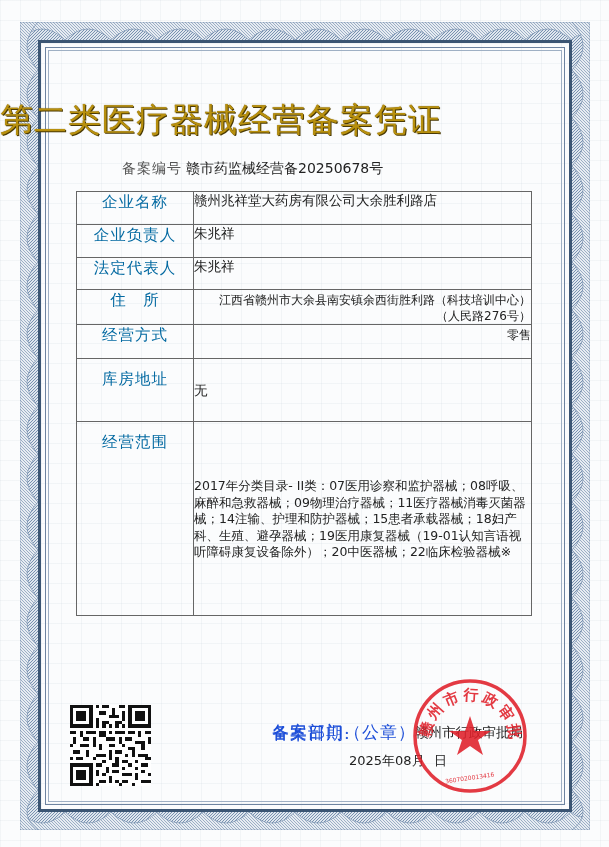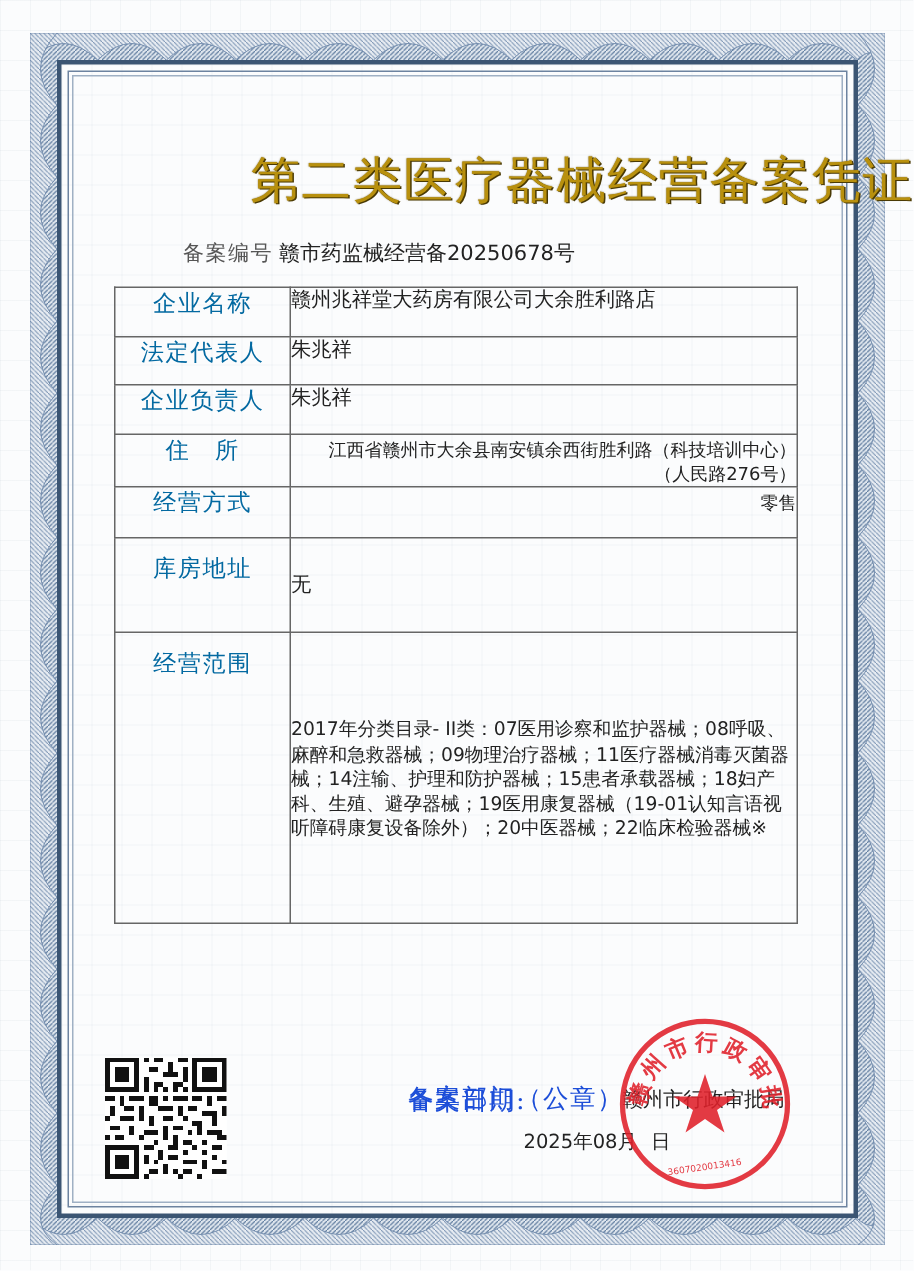--- a/index.html
+++ b/index.html
@@ -32,21 +32,21 @@
   }
   .inner-frame::before {
     content: ""; position: absolute; left: 4px; top: 4px; right: 4px; bottom: 4px;
     border: 1px solid #6d83a0;
   }
   .inner-frame::after {
     content: ""; position: absolute; left: 7px; top: 7px; right: 7px; bottom: 7px;
     border: 1px solid #9fb0c4;
   }
   .title {
-    position: absolute; left: 0; width: 609px; top: 98px; text-align: right;
+    position: absolute; left: 0; width: 609px; top: 98px; text-align: left;
     font-size: 33px; letter-spacing: 1px;
     color: #b8900e;
     text-shadow: 1px 1px 0 #4a3a05, 0 0 1px #6b5208;
     font-family: Liberation Sans, sans-serif;
   }
   .record-no {
     position: absolute; left: 122px; top: 160px; font-size: 14px; color: #444;
     font-family: "DejaVu Sans", "Liberation Sans", sans-serif;
   }
   .record-no .lbl { color: #555; margin-right: 4px; letter-spacing: 1px; }
@@ -123,26 +123,26 @@
 <div class="record-no">
   <span class="lbl">备案编号</span><span class="val">赣市药监械经营备20250678号</span>
 </div>
 
 <table class="info">
   <tbody>
       <tr style="height:33px">
     <td class="label">企业名称</td>
     <td class="value">赣州兆祥堂大药房有限公司大余胜利路店</td>
   </tr>
+  <tr style="height:33px">
+    <td class="label">企业负责人</td>
+    <td class="value">朱兆祥</td>
+  </tr>
   <tr style="height:32px">
     <td class="label">法定代表人</td>
-    <td class="value">朱兆祥</td>
-  </tr>
-  <tr style="height:33px">
-    <td class="label">企业负责人</td>
     <td class="value">朱兆祥</td>
   </tr>
   <tr style="height:33px">
     <td class="label">住　所</td>
     <td class="value small">
       <div>江西省赣州市大余县南安镇余西街胜利路（科技培训中心）</div>
       <div>（人民路276号）</div>
     </td>
   </tr>
   <tr style="height:34px">

